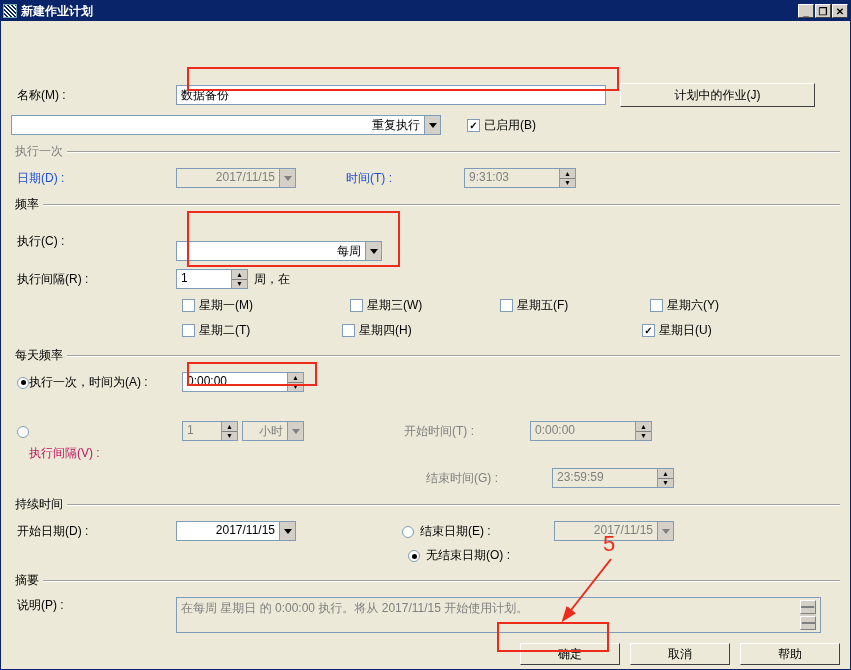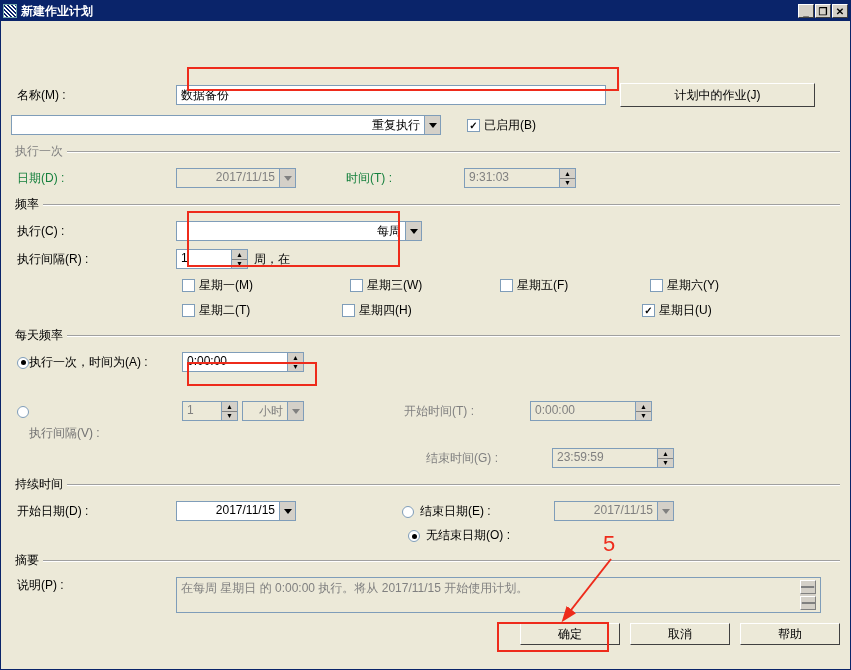--- a/index.html
+++ b/index.html
@@ -6,21 +6,21 @@
   body { margin: 0; background: #fff; }
   .window { width: 851px; height: 670px; background: #ECE9D8; border: 1px solid #0A246A; display: flex; flex-direction: column; }
   .titlebar { background: #0A246A; color: #fff; height: 20px; display: flex; align-items: center; padding: 0 2px; }
   .titlebar .icon { width: 14px; height: 14px; background: linear-gradient(45deg,#fff 25%,#0A246A 25%,#0A246A 50%,#fff 50%,#fff 75%,#0A246A 75%); background-size: 4px 4px; border:1px solid #7aa; margin-right:4px;}
   .titlebar .title { flex: 1; font-weight: bold; }
   .winbtns { display: flex; gap: 1px; }
   .winbtn { width: 16px; height: 14px; background: #D4D0C8; border: 1px solid #fff; border-right-color:#404040; border-bottom-color:#404040; display:flex; align-items:center; justify-content:center; font-size:10px; font-family: Arial; font-weight:bold; color:#000; }
   .content { flex: 1; padding: 6px 10px 10px 10px; overflow: hidden; }
   .row { display: flex; align-items: center; margin: 8px 0; }
   .label { width: 165px; color: #000; padding-left: 6px; }
-  .label.disabled { color: #15803d; }
+  .label.disabled { color: #1d4ed8; }
   .input-text { height: 20px; border: 1px solid #7F9DB9; background: #fff; padding: 1px 4px; }
   .input-text.disabled, .combo.disabled .combo-text, .spin.disabled .spin-text { background: #ECE9D8; color:#808080; }
   .combo { display: flex; border: 1px solid #7F9DB9; height: 20px; background:#fff; }
   .combo-text { flex:1; padding:1px 4px; background:#fff;text-align:right; }
   .combo-btn, .spin-btns { width: 16px; background: #D4D0C8; border-left:1px solid #7F9DB9; display:flex; flex-direction:column; }
   .combo-btn { align-items:center; justify-content:center; }
   .spin { display:flex; border:1px solid #7F9DB9; height:20px; background:#fff;}
   .spin-text { flex:1; padding:1px 4px; text-align:left; }
   .spin-btns div { flex:1; display:flex; align-items:center; justify-content:center; font-size:7px; border-bottom:1px solid #808080;}
   .spin-btns div:last-child{border-bottom:none;}
@@ -102,21 +102,21 @@
           </div>
       </div>
     </div>
 
     <div class="groupline">
       <span class="gl-label">频率</span>
       <span class="line"></span>
     </div>
     <div class="row">
       <div class="label">执行(C) :</div>
-      <div class="combo" style="width:246px;">
+      <div class="combo" style="width:206px;margin-top:20px;">
         <div class="combo-text">每周</div>
         <div class="combo-btn">
             <div class="arrow-down"></div>
           </div>
       </div>
     </div>
     <div class="row">
       <div class="label">执行间隔(R) :</div>
       <div class="spin" style="width:72px;">
         <div class="spin-text">1</div>
@@ -153,21 +153,21 @@
       <div class="spin" style="width:122px;">
         <div class="spin-text">0:00:00</div>
         <div class="spin-btns">
             <div>▲</div>
             <div>▼</div>
           </div>
       </div>
     </div>
     <div class="row">
       <div style="width:18px; padding-left:6px;"><span class="radio"></span></div>
-      <div style="width:153px; color:#737373;margin-top:45px;">执行间隔(V) :</div>
+      <div style="width:153px; color:#be185d;margin-top:45px;">执行间隔(V) :</div>
       <div class="spin disabled" style="width:56px;">
         <div class="spin-text">1</div>
         <div class="spin-btns">
             <div>▲</div>
             <div>▼</div>
           </div>
       </div>
       <div style="width:4px;"></div>
       <div class="combo disabled" style="width:62px;">
         <div class="combo-text">小时</div>

